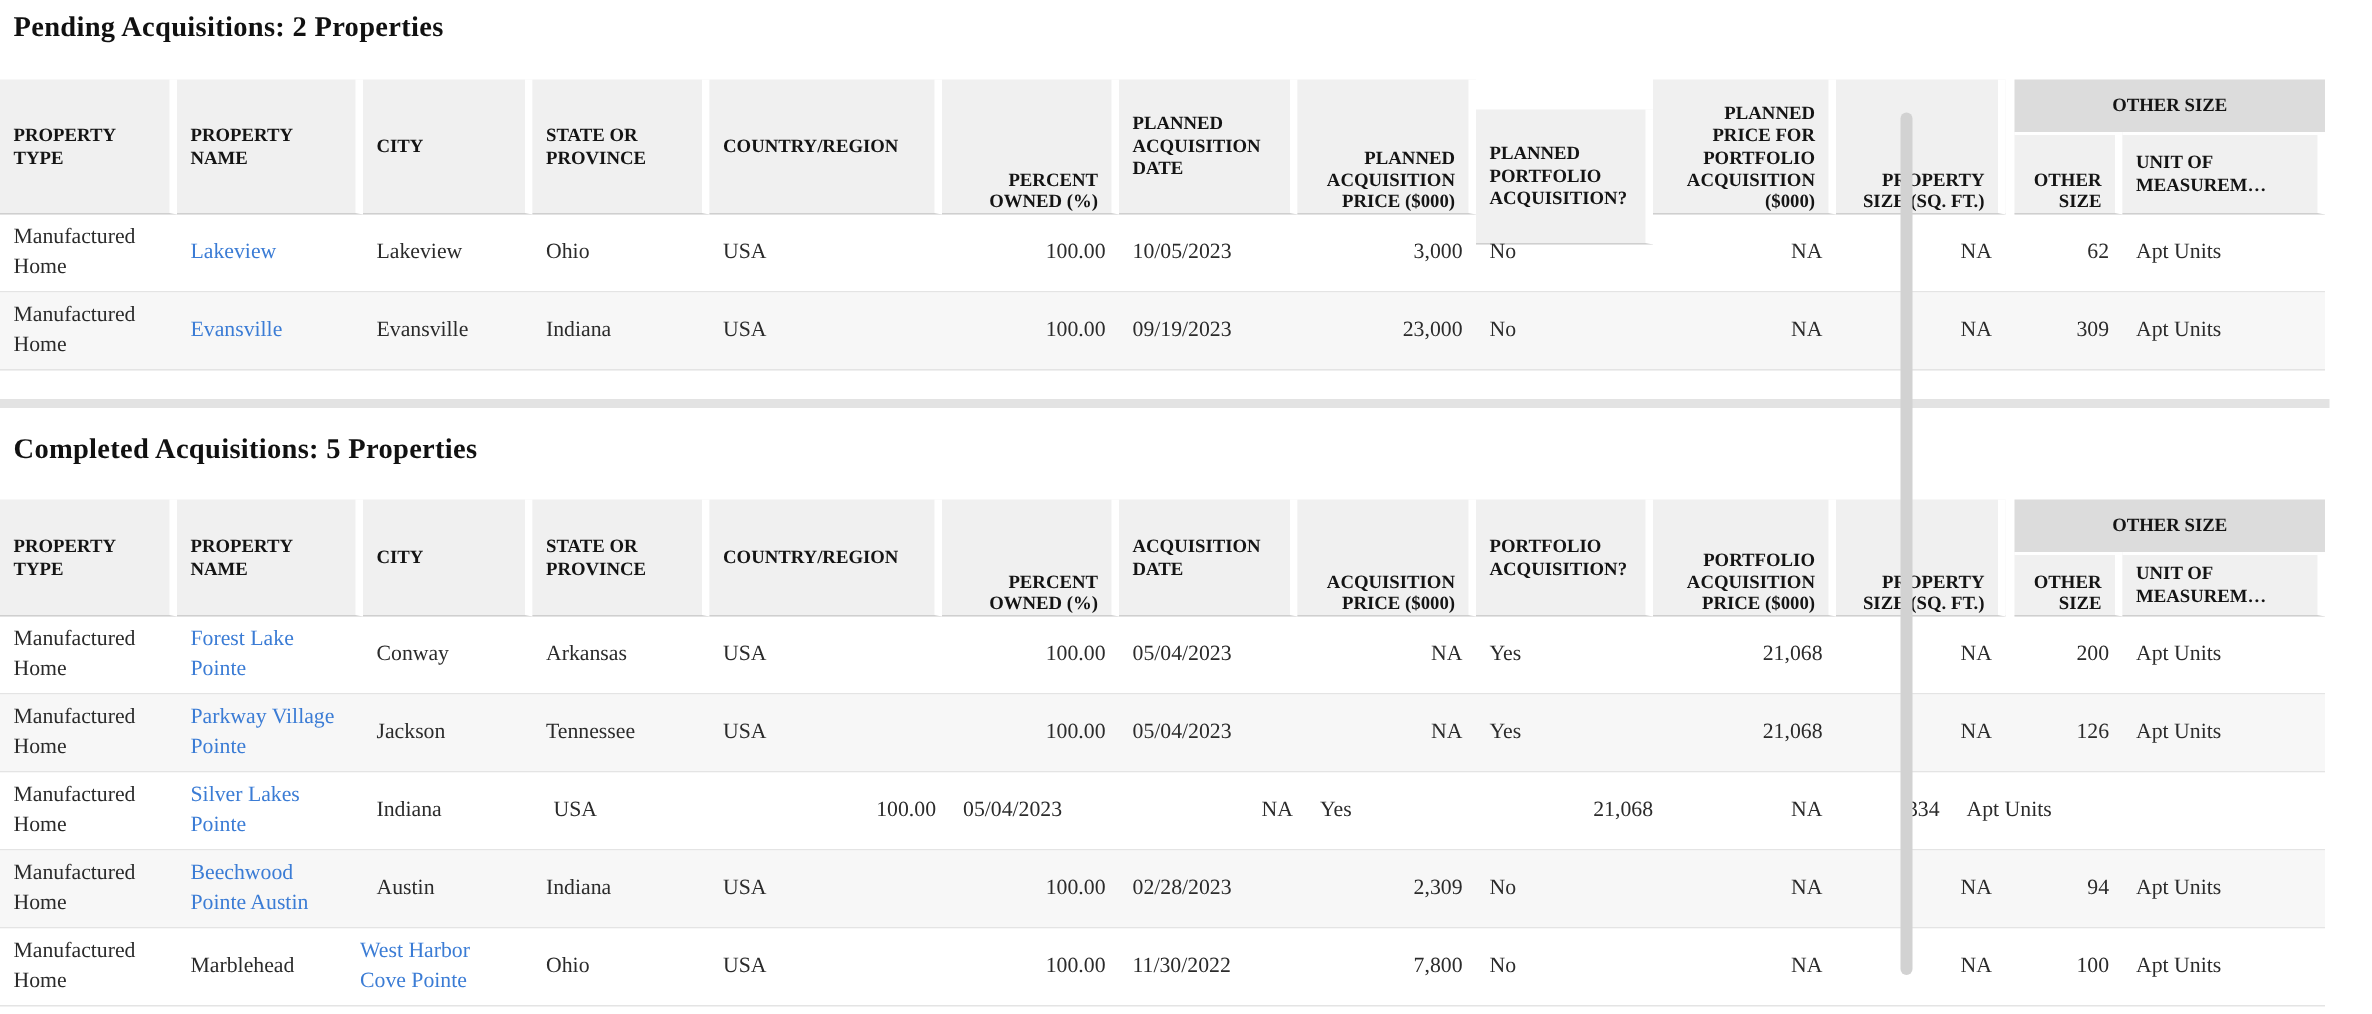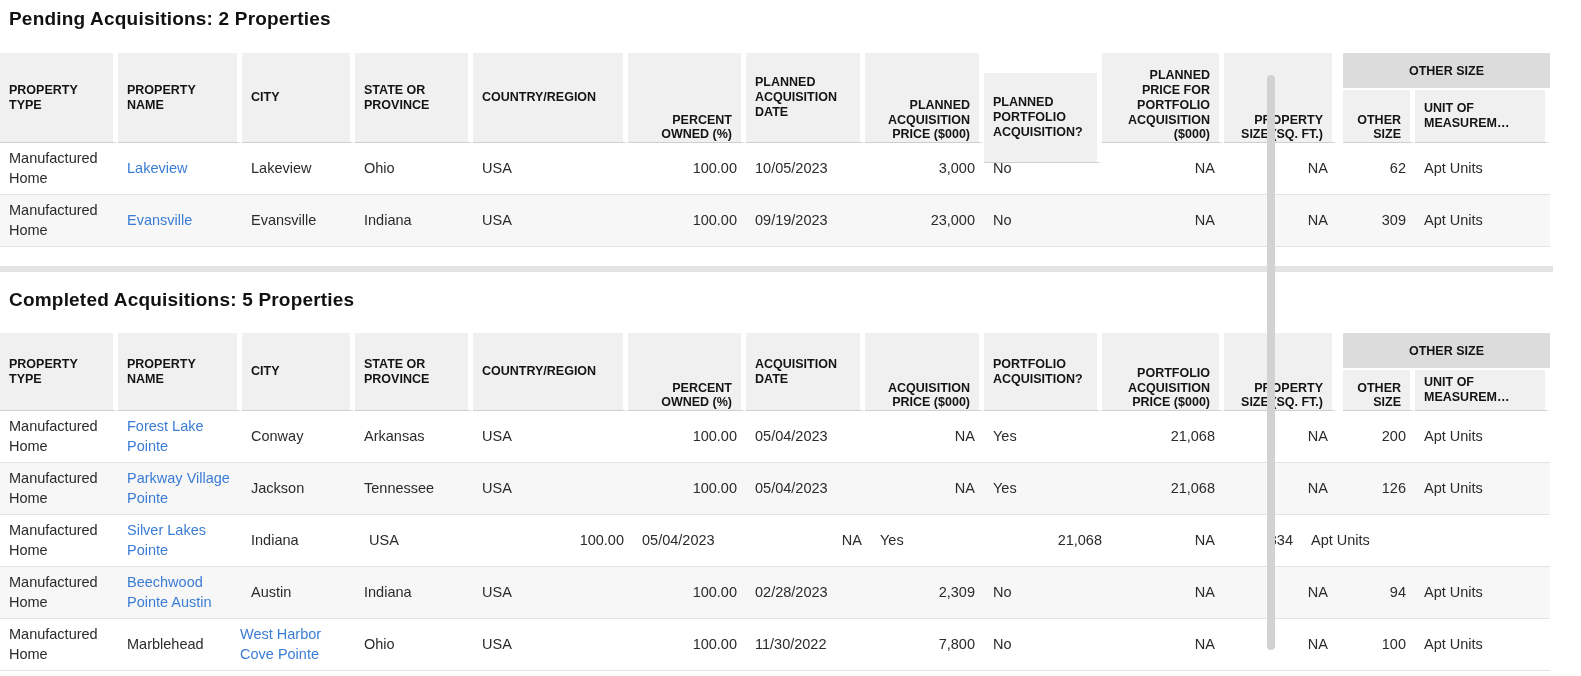--- a/index.html
+++ b/index.html
@@ -1,18 +1,18 @@
 <!DOCTYPE html>
 <html style="--header-bg: #f0f0f0; --group-header-bg: #dcdcdc; --alt-row-bg: #f7f7f7; --divider: #e3e3e3; --row-border: #e4e4e4; --link: #3b7cd5; --text: #2b2b2b; --header-text: #141414; --scrollbar-thumb: #d2d2d2;"><head>
 <meta charset="utf-8">
 <style>
   * { margin:0; padding:0; box-sizing:border-box; }
   html,body { width:1581px; height:676px; background:#fff; overflow:hidden; }
   body { font-family:"Liberation Sans", sans-serif; color:var(--text,#2b2b2b); }
-  .page { position:relative; width:1277px; height:676px; padding-top:8px; }
+  .page { position:relative; width:1277px; height:676px; padding-top:8px;font-family:Liberation Serif, serif; }
   .section-title { font-size:19px; font-weight:bold; color:#111; margin-left:9px; letter-spacing:.2px; }
   .section-title.second { margin-top:17px; }
   .grid-table { width:1550px; }
   .t1 { margin-top:23px; }
   .t2 { margin-top:22px; }
   .t1 .thead { height:90px; }
   .t2 .thead { height:78px; }
   .thead { display:flex; }
   .th { background:var(--header-bg,#f0f0f0); border-right:5px solid #fff; border-bottom:1px solid #cfcfcf;
         display:flex; align-items:center; padding:0 9px; font-size:12.5px; font-weight:bold;

